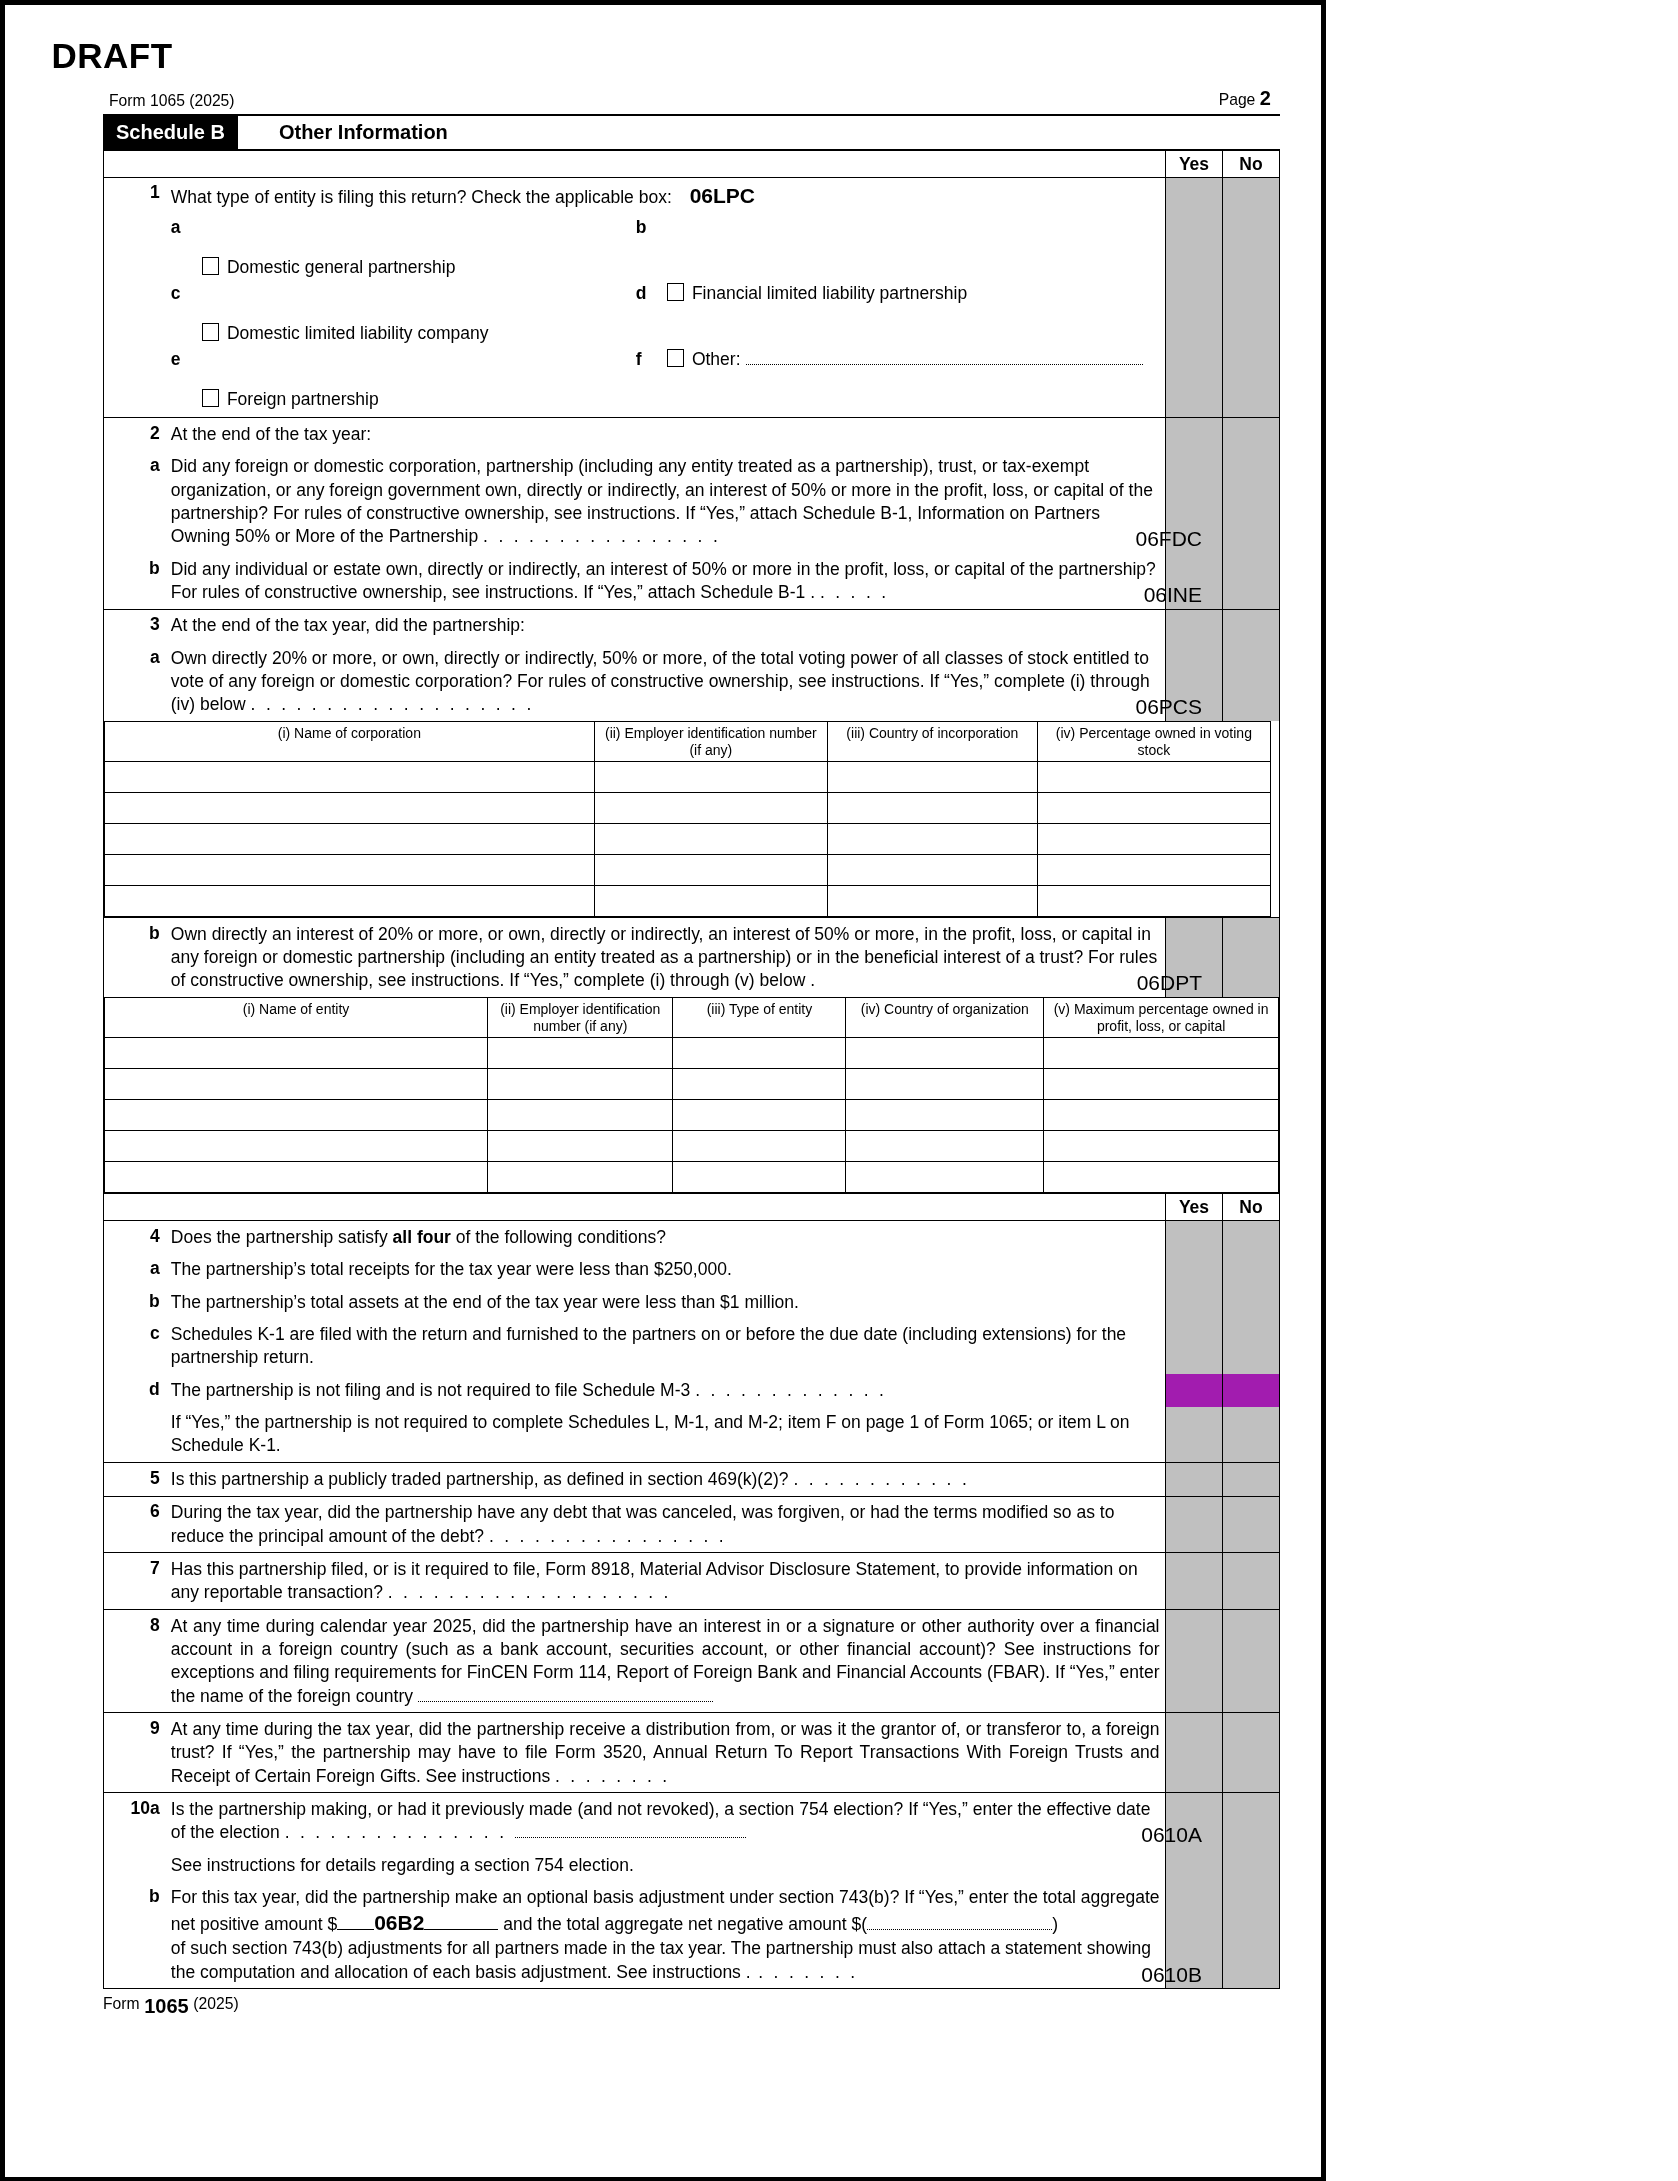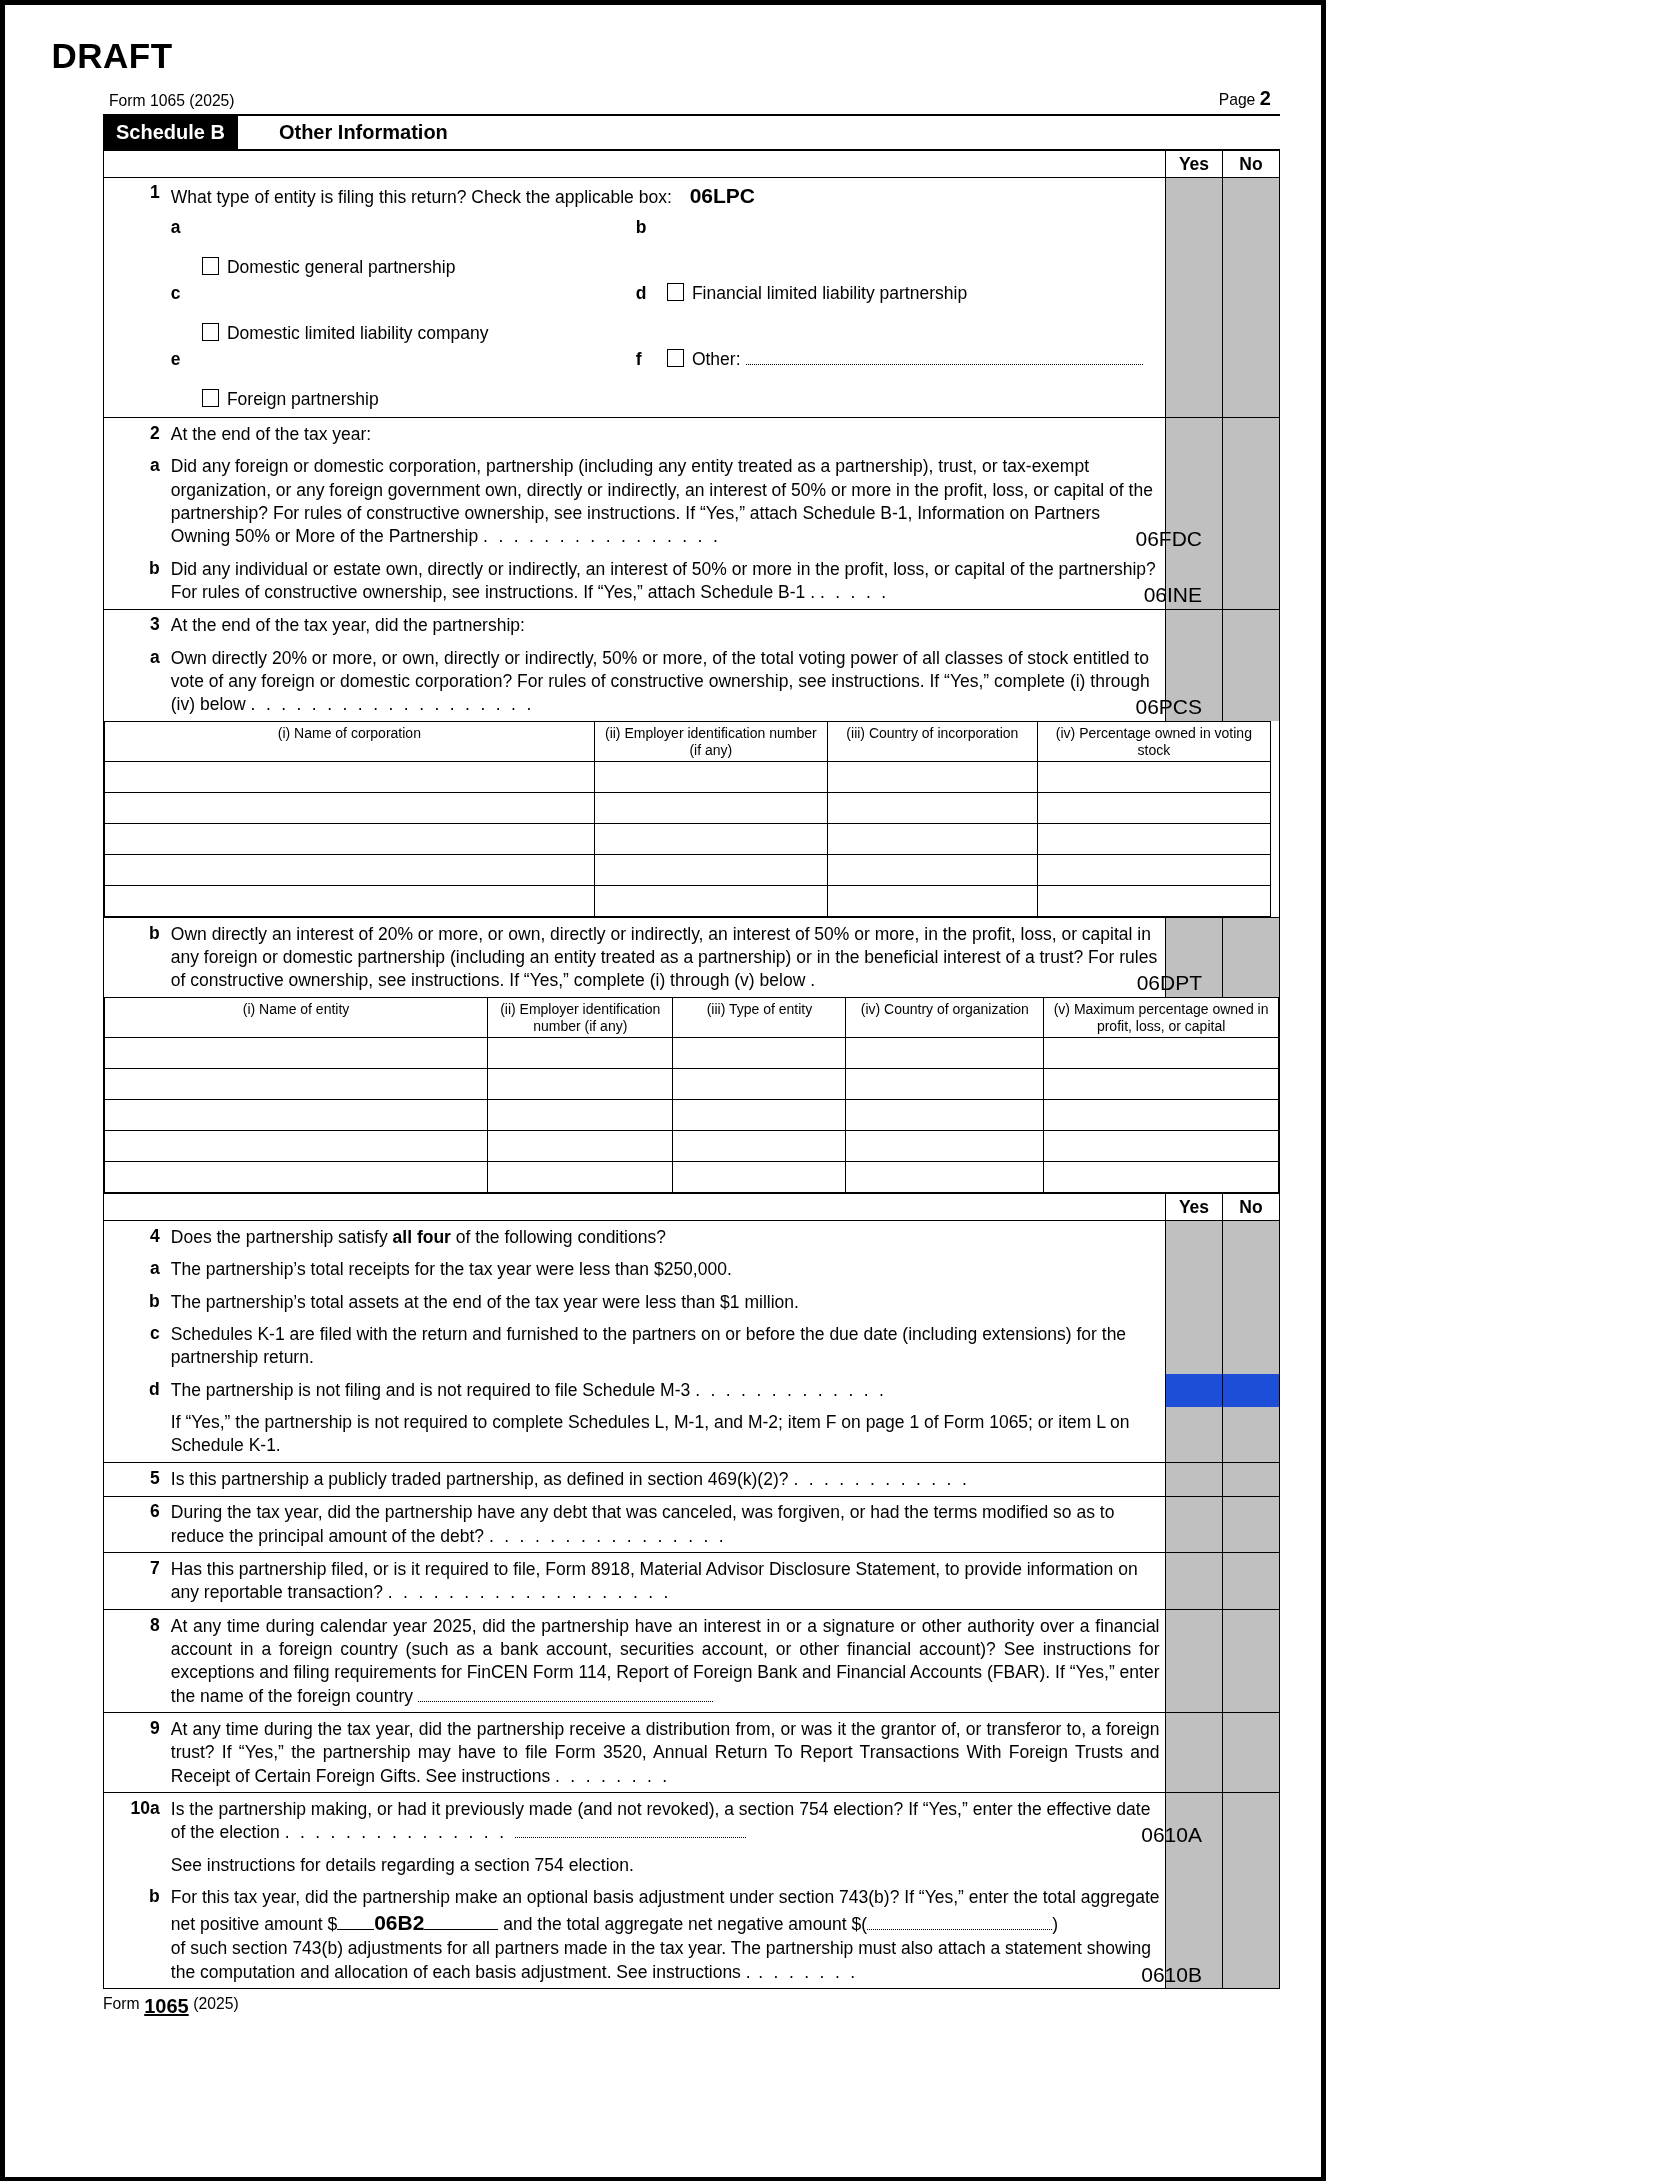--- a/index.html
+++ b/index.html
@@ -99,21 +99,21 @@
     box-sizing: border-box;
   }
   .yn {
     width: 57px;
     min-width: 57px;
     border-left: 1.8px solid #000;
     box-sizing: border-box;
     position: relative;
   }
   .yn.shade { background: #c0c0c0; }
-  .yn.white { background: #1d4ed8; }
+  .yn.white { background: #a21caf; }
   .ynhdr {
     font-weight: bold;
     font-size: 17.5px;
     text-align: center;
     padding: 2.8px 0 1.8px 0;
     background: #fff;
   }
   .code {
     font-weight: normal;
     font-size: 21px;
@@ -534,19 +534,19 @@
         <div class="yn shade codewrap">
           <span class="code">0610B</span>
         </div>
         <div class="yn shade"></div>
       </div>
 
     </div>
 
     <div class="footer">
       <span>Form</span>
-      <b style="margin:0 4.6px;text-decoration:underline;">1065</b>
+      <b style="margin:0 4.6px;">1065</b>
       <span>(2025)</span>
     </div>
 
   </div>
 </div>
 
 
 </body></html>

